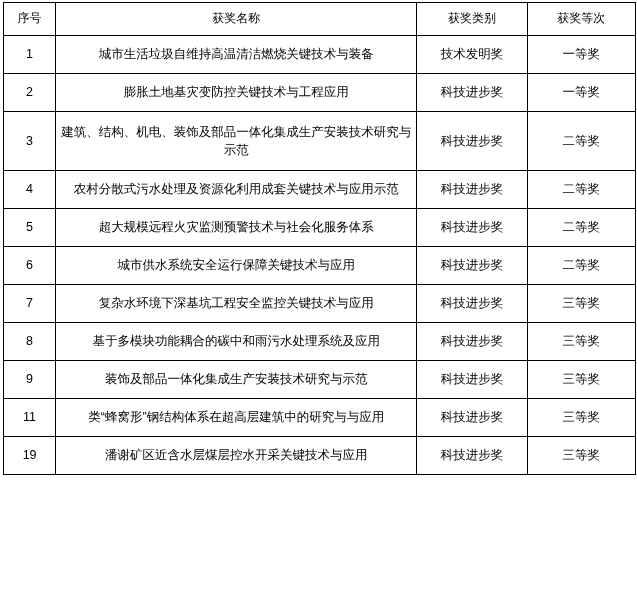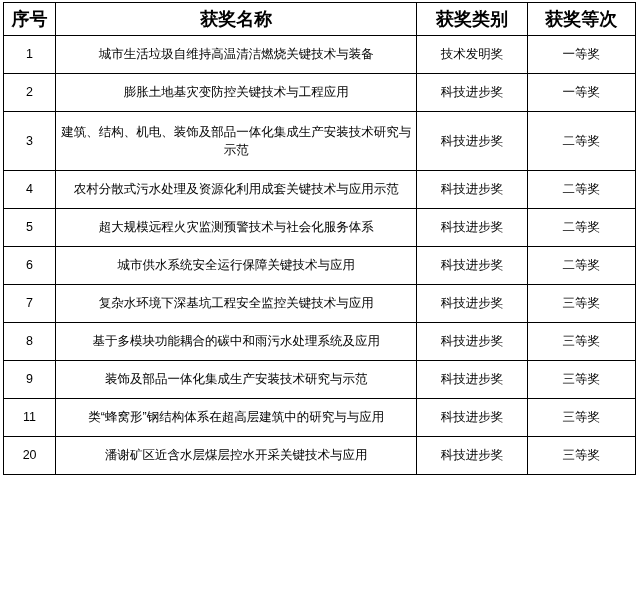--- a/index.html
+++ b/index.html
@@ -29,23 +29,23 @@
   table.award-table th,
   table.award-table td {
     border: 1px solid #000000;
     text-align: center;
     vertical-align: middle;
     font-size: 12.5px;
     line-height: 1.45;
     padding: 2px 3px;
   }
   table.award-table thead th {
-    font-weight: bold;
+    font-weight: normal;
     height: 28px;
-    font-size: 18px;
+    font-size: 12px;
   }
   col.c-index { width: 52px; }
   col.c-name  { width: 360px; }
   col.c-type  { width: 110px; }
   col.c-level { width: 108px; }
 
   td.cell-index { font-size: 12.5px; }
   td.cell-name  { padding-left: 6px; padding-right: 6px; }
   td.cell-type  { font-size: 12.5px; }
   td.cell-level { font-size: 12.5px; }
@@ -127,20 +127,20 @@
         <td class="cell-type">科技进步奖</td>
         <td class="cell-level">三等奖</td>
       </tr>
       <tr class="row-h1">
         <td class="cell-index">11</td>
         <td class="cell-name">类“蜂窝形”钢结构体系在超高层建筑中的研究与与应用</td>
         <td class="cell-type">科技进步奖</td>
         <td class="cell-level">三等奖</td>
       </tr>
       <tr class="row-h1">
-        <td class="cell-index">20</td>
+        <td class="cell-index">19</td>
         <td class="cell-name">潘谢矿区近含水层煤层控水开采关键技术与应用</td>
         <td class="cell-type">科技进步奖</td>
         <td class="cell-level">三等奖</td>
       </tr>
     </tbody>
   </table>
 </div>
 
 </body></html>

